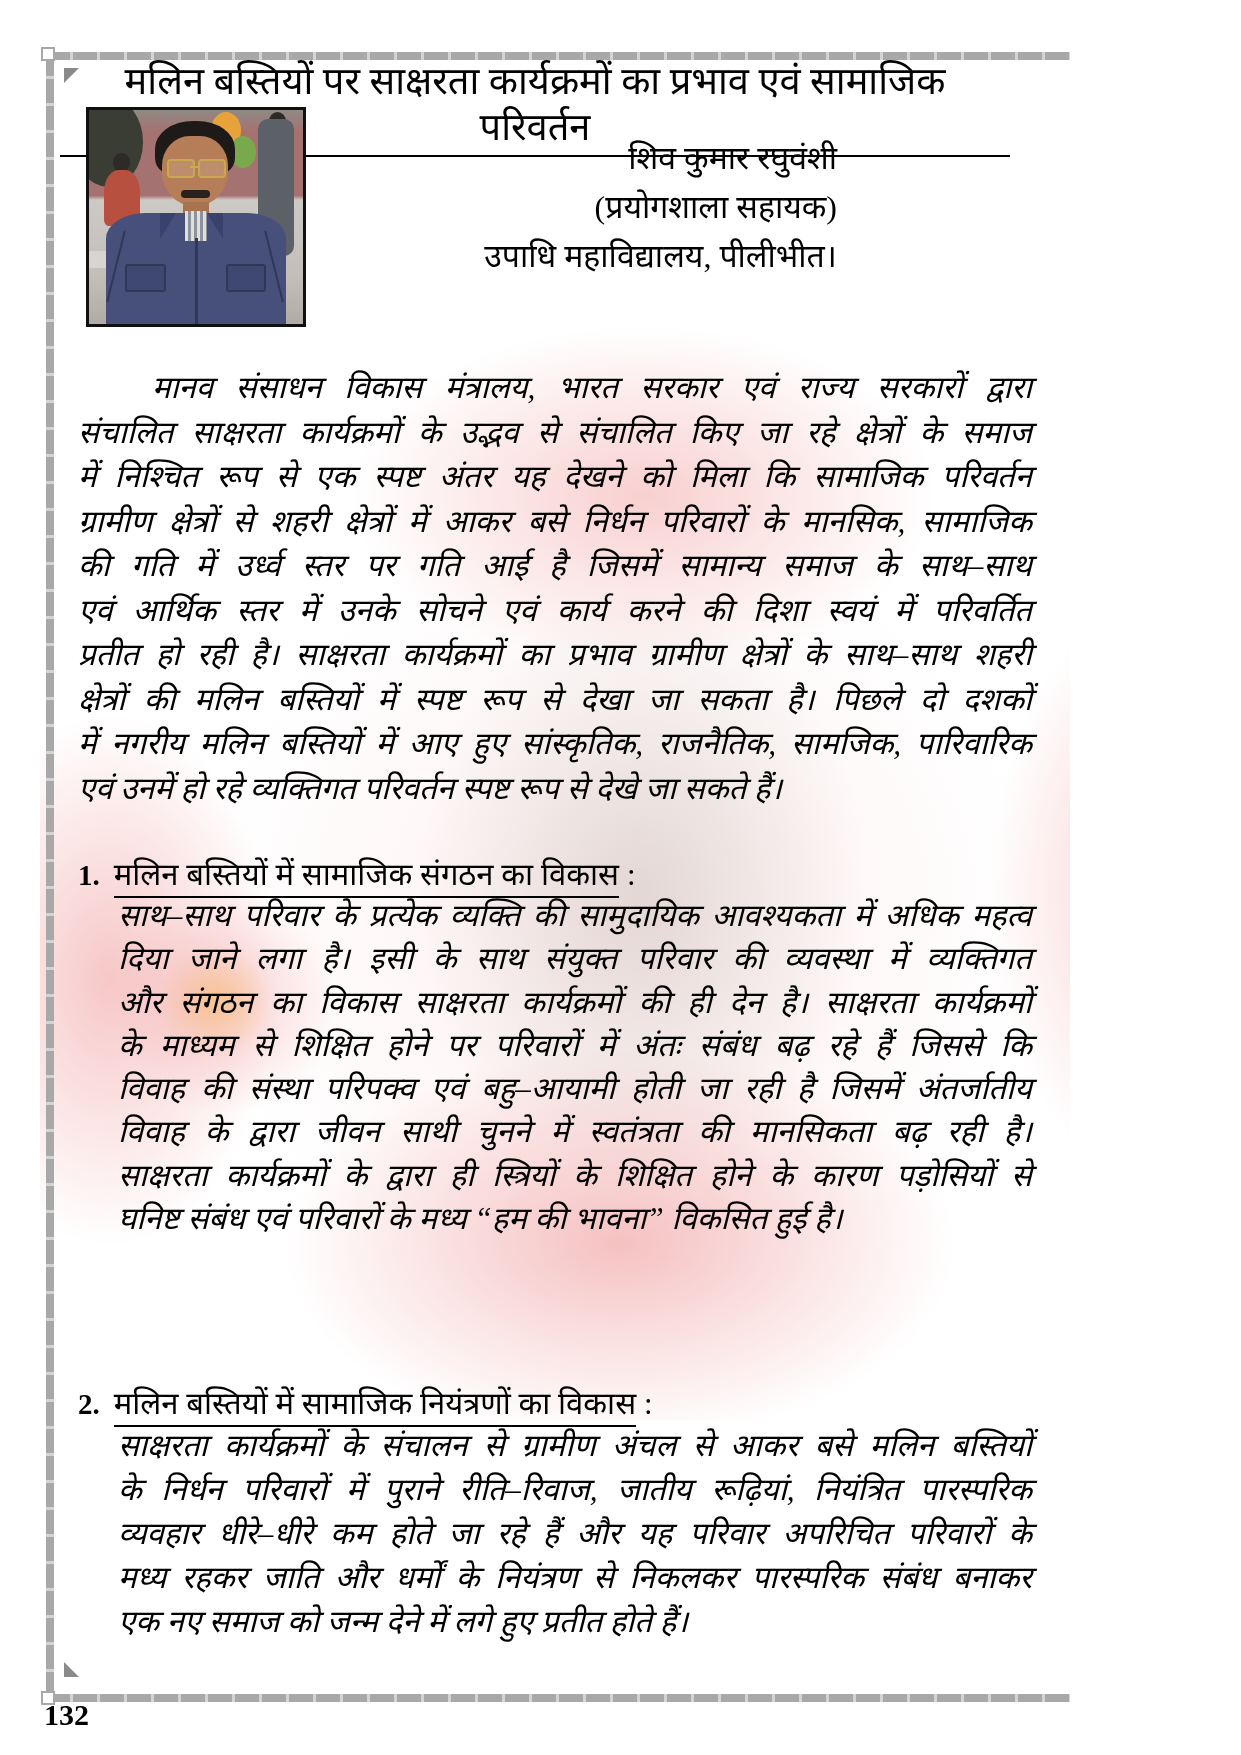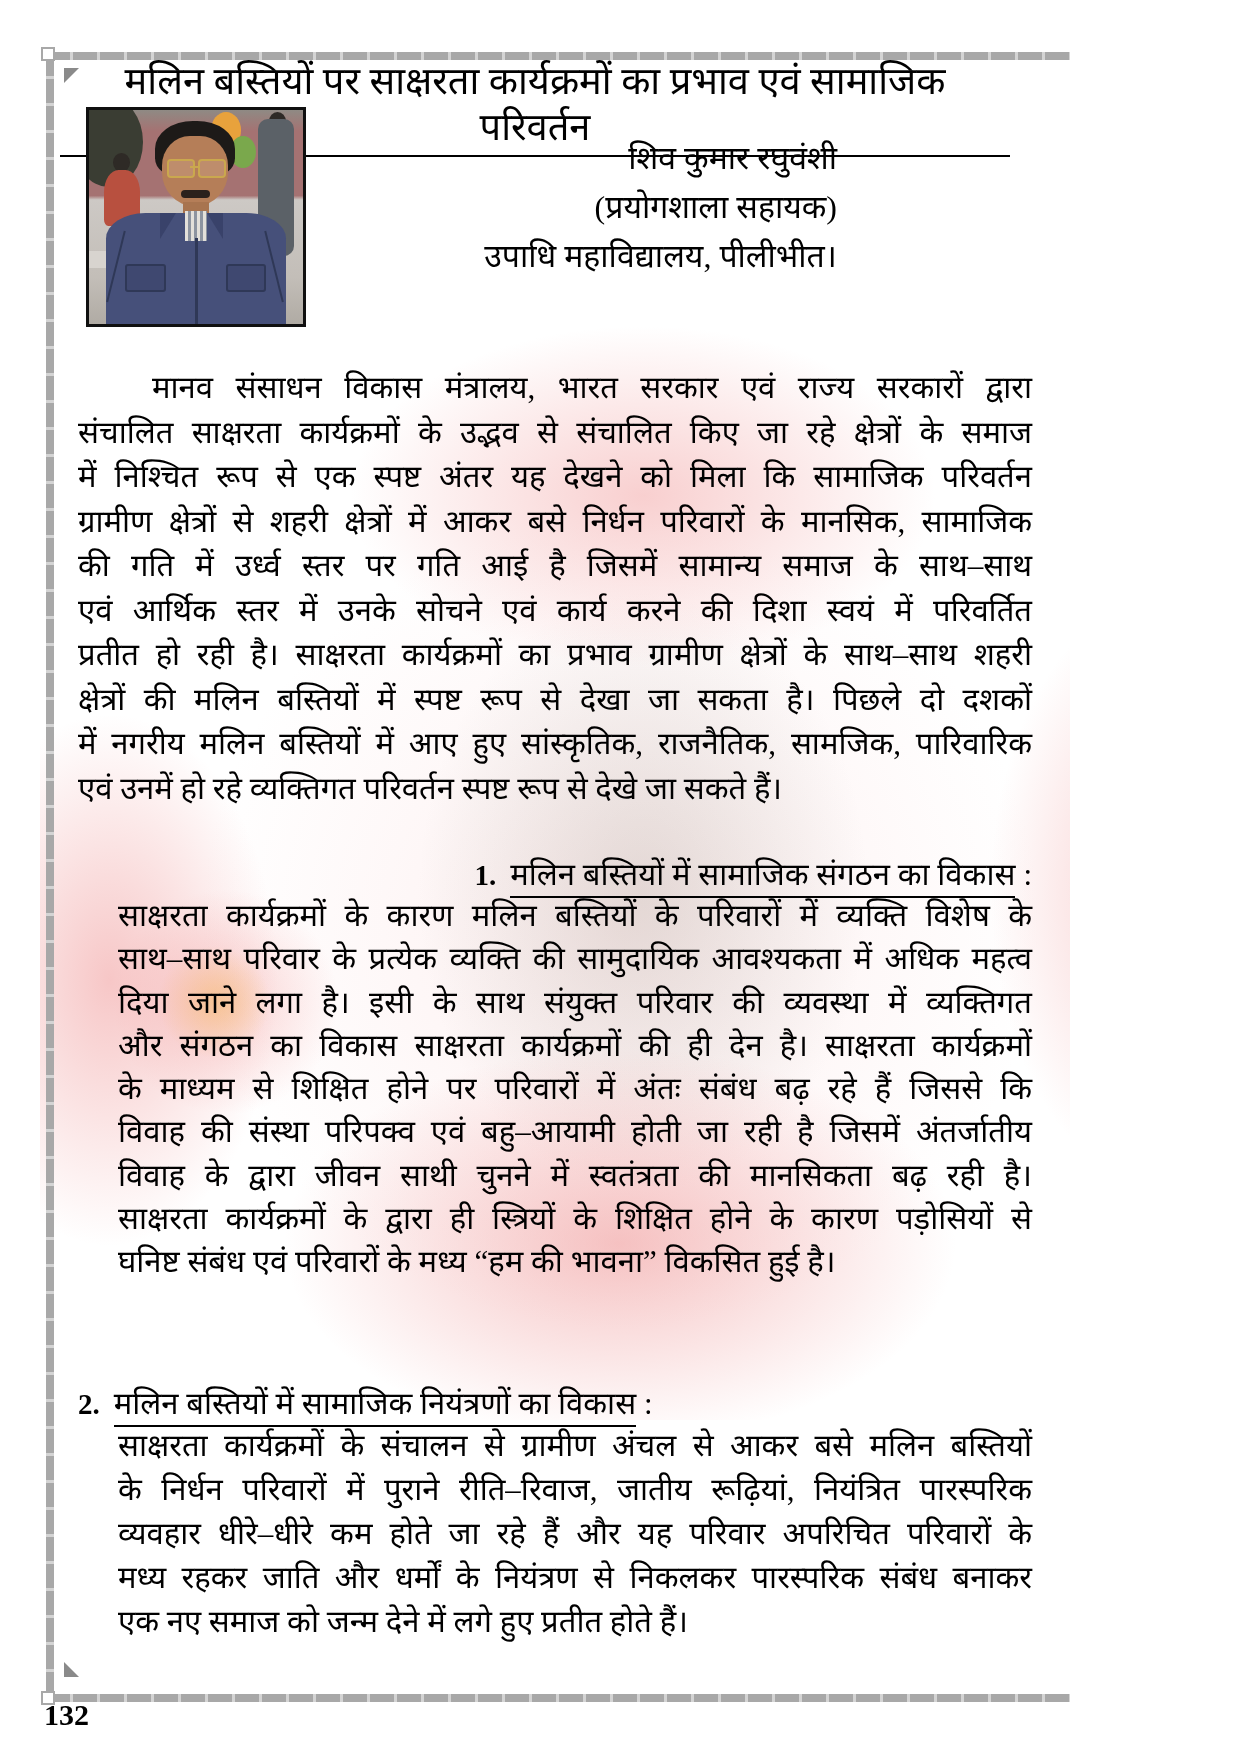--- a/index.html
+++ b/index.html
@@ -59,33 +59,33 @@
   .ph-collar-l{left:33%;top:48%;width:0;height:0;border-top:26px solid #39426a;border-right:16px solid transparent;}
   .ph-collar-r{left:55%;top:48%;width:0;height:0;border-top:26px solid #39426a;border-left:16px solid transparent;}
   .ph-shirt{left:45%;top:47%;width:10%;height:14%;
             background:repeating-linear-gradient(90deg,#e3e0da 0 3px,#8d94a0 3px 6px);}
   .ph-zip{left:49.4%;top:60%;width:3px;height:40%;background:#2f3857;}
   .ph-pocket{top:72%;width:17%;height:11%;background:#3f4870;border:2px solid #2f3857;border-radius:3px;}
   .pk-l{left:17%;}.pk-r{left:64%;}
   .ph-seam-l{left:12%;top:56%;width:2px;height:34%;background:#2f3857;transform:rotate(14deg);}
   .ph-seam-r{left:86%;top:56%;width:2px;height:34%;background:#2f3857;transform:rotate(-14deg);}
   
-  .bline{text-align:justify;text-align-last:justify;white-space:nowrap;}
+  .bline{text-align:justify;text-align-last:justify;white-space:nowrap;font-style:italic;}
   .bline.last{text-align-last:left;}
   .intro{position:absolute;left:78px;top:366px;width:954px;font-size:31px;z-index:1;}
   .intro .bline{height:44.5px;line-height:44.5px;}
   .indent{padding-left:74px;}
   .sec-head{position:absolute;left:78px;width:954px;font-size:31px;line-height:44px;z-index:1;}
   .secnum{font-weight:bold;font-size:29px;padding-right:14px;}
   .sechead{border-bottom:2px solid #000;padding-bottom:4px;}
   .colon{padding-left:8px;}
   .secbody{position:absolute;left:118px;width:914px;font-size:31px;z-index:1;}
   .secbody .bline{height:43.3px;line-height:43.3px;}
   .sb2 .bline{height:44px;line-height:44px;}
-  .head1{top:853px;text-align:right;} .body1{top:894px;}
+  .head1{top:853px;} .body1{top:894px;}
   .head2{top:1382px;} .body2{top:1424px;}
   .pageno{position:absolute;left:44px;top:1698px;font-size:30px;font-weight:bold;z-index:2;}
 </style>
 </head>
 <body>
 
 <div class="page">
 
   <div class="watermark"></div>
 
@@ -150,21 +150,20 @@
     <div class="bline">प्रतीत हो रही है। साक्षरता कार्यक्रमों का प्रभाव ग्रामीण क्षेत्रों के साथ–साथ शहरी</div>
     <div class="bline">क्षेत्रों की मलिन बस्तियों में स्पष्ट रूप से देखा जा सकता है। पिछले दो दशकों</div>
     <div class="bline">में नगरीय मलिन बस्तियों में आए हुए सांस्कृतिक, राजनैतिक, सामजिक, पारिवारिक</div>
     <div class="bline last">एवं उनमें हो रहे व्यक्तिगत परिवर्तन स्पष्ट रूप से देखे जा सकते हैं।</div>
   </div>
 
   <div class="sec-head head1">
     <span class="secnum">1.</span><span class="sechead">मलिन बस्तियों में सामाजिक संगठन का विकास</span><span class="colon">:</span>
   </div>
   <div class="secbody body1">
-    <div class="bline">साक्षरता कार्यक्रमों के कारण मलिन बस्तियों के परिवारों में व्यक्ति विशेष के</div>
     <div class="bline">साथ–साथ परिवार के प्रत्येक व्यक्ति की सामुदायिक आवश्यकता में अधिक महत्व</div>
     <div class="bline">दिया जाने लगा है। इसी के साथ संयुक्त परिवार की व्यवस्था में व्यक्तिगत</div>
     <div class="bline">और संगठन का विकास साक्षरता कार्यक्रमों की ही देन है। साक्षरता कार्यक्रमों</div>
     <div class="bline">के माध्यम से शिक्षित होने पर परिवारों में अंतः संबंध बढ़ रहे हैं जिससे कि</div>
     <div class="bline">विवाह की संस्था परिपक्व एवं बहु–आयामी होती जा रही है जिसमें अंतर्जातीय</div>
     <div class="bline">विवाह के द्वारा जीवन साथी चुनने में स्वतंत्रता की मानसिकता बढ़ रही है।</div>
     <div class="bline">साक्षरता कार्यक्रमों के द्वारा ही स्त्रियों के शिक्षित होने के कारण पड़ोसियों से</div>
     <div class="bline last">घनिष्ट संबंध एवं परिवारों के मध्य “हम की भावना” विकसित हुई है।</div>
   </div>
 

